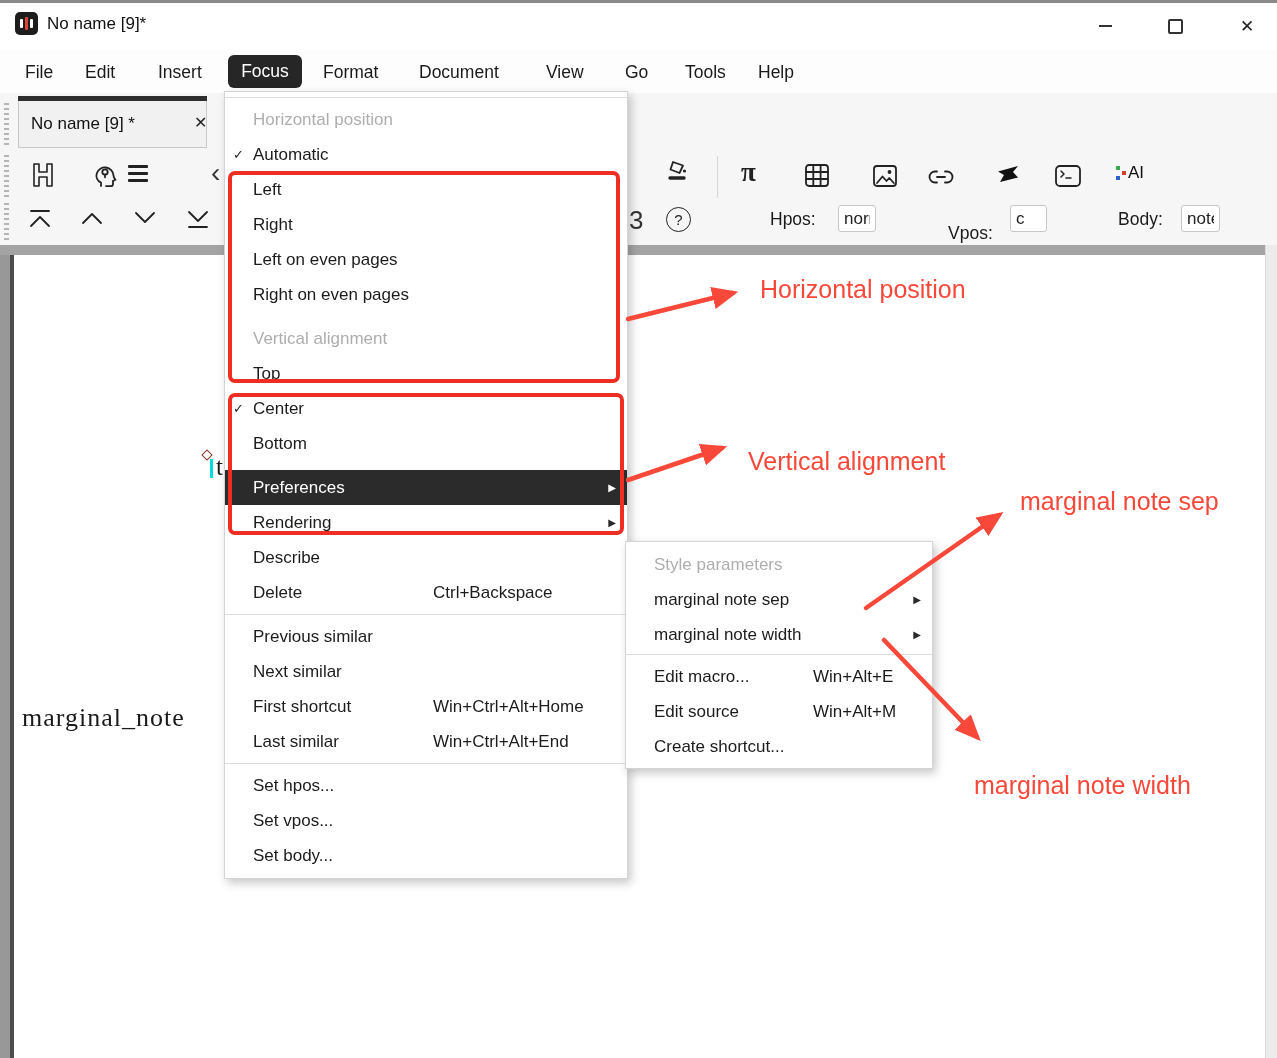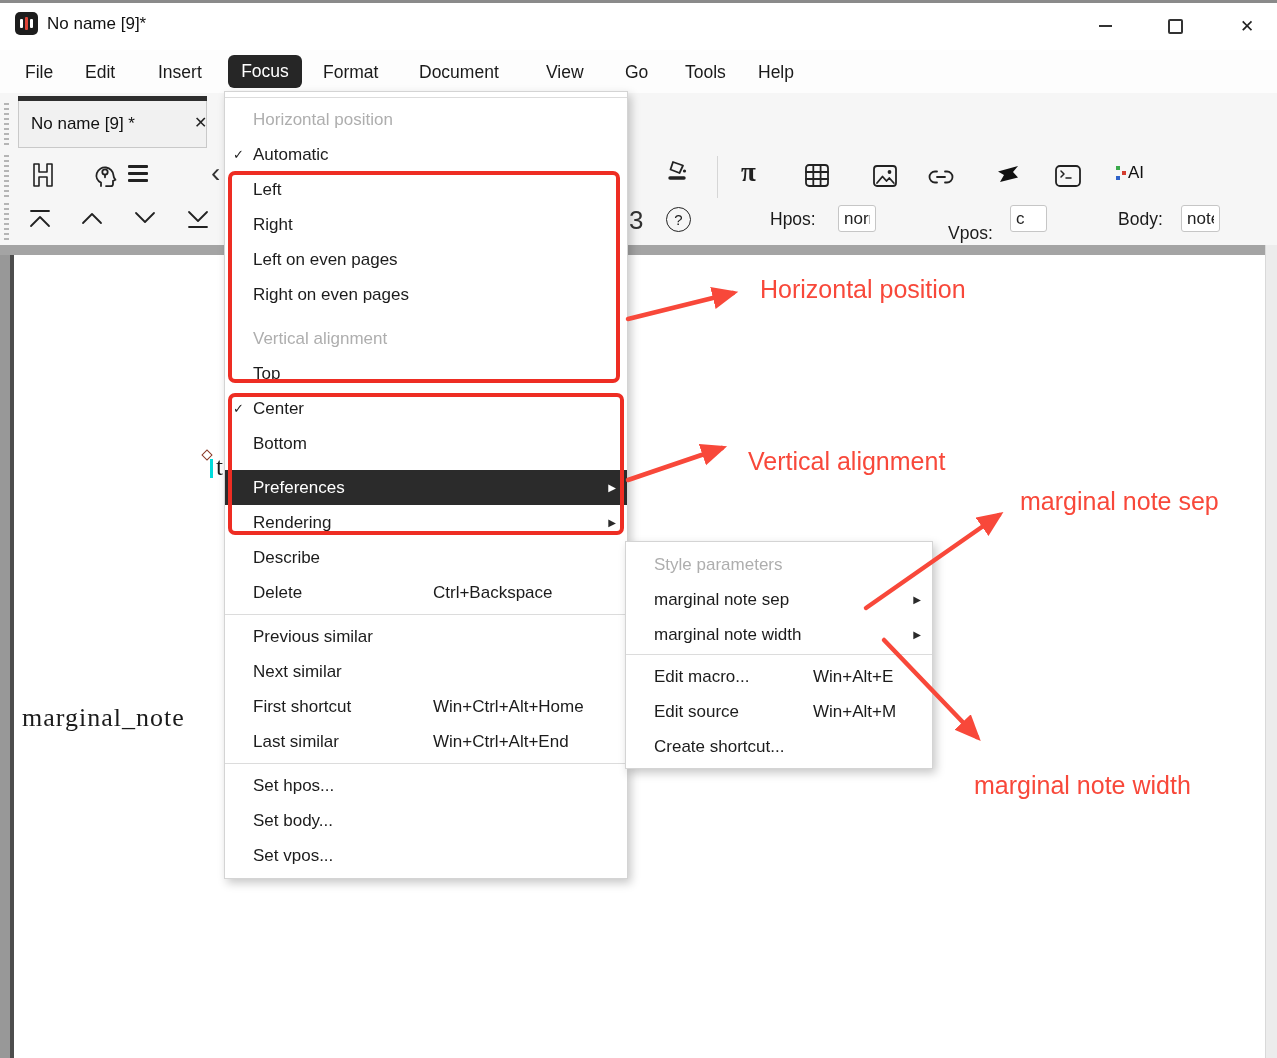--- a/index.html
+++ b/index.html
@@ -255,22 +255,22 @@
     <div class="mi"><span>Rendering</span><span class="car">▶</span></div>
     <div class="mi"><span>Describe</span></div>
     <div class="mi"><span>Delete</span><span class="sc">Ctrl+Backspace</span></div>
     <div class="msep mid"></div>
     <div class="mi"><span>Previous similar</span></div>
     <div class="mi"><span>Next similar</span></div>
     <div class="mi"><span>First shortcut</span><span class="sc">Win+Ctrl+Alt+Home</span></div>
     <div class="mi"><span>Last similar</span><span class="sc">Win+Ctrl+Alt+End</span></div>
     <div class="msep mid"></div>
     <div class="mi"><span>Set hpos...</span></div>
+    <div class="mi"><span>Set vpos...</span></div>
     <div class="mi"><span>Set body...</span></div>
-    <div class="mi"><span>Set vpos...</span></div>
   </div>
 
   <div id="style-submenu" class="popup">
     <div class="mi header"><span>Style parameters</span></div>
     <div class="mi"><span>marginal note sep</span><span class="car">▶</span></div>
     <div class="mi"><span>marginal note width</span><span class="car">▶</span></div>
     <div class="msep" style="margin:2px 0 4px;"></div>
     <div class="mi"><span>Edit macro...</span><span class="sc">Win+Alt+E</span></div>
     <div class="mi"><span>Edit source</span><span class="sc">Win+Alt+M</span></div>
     <div class="mi"><span>Create shortcut...</span></div>

